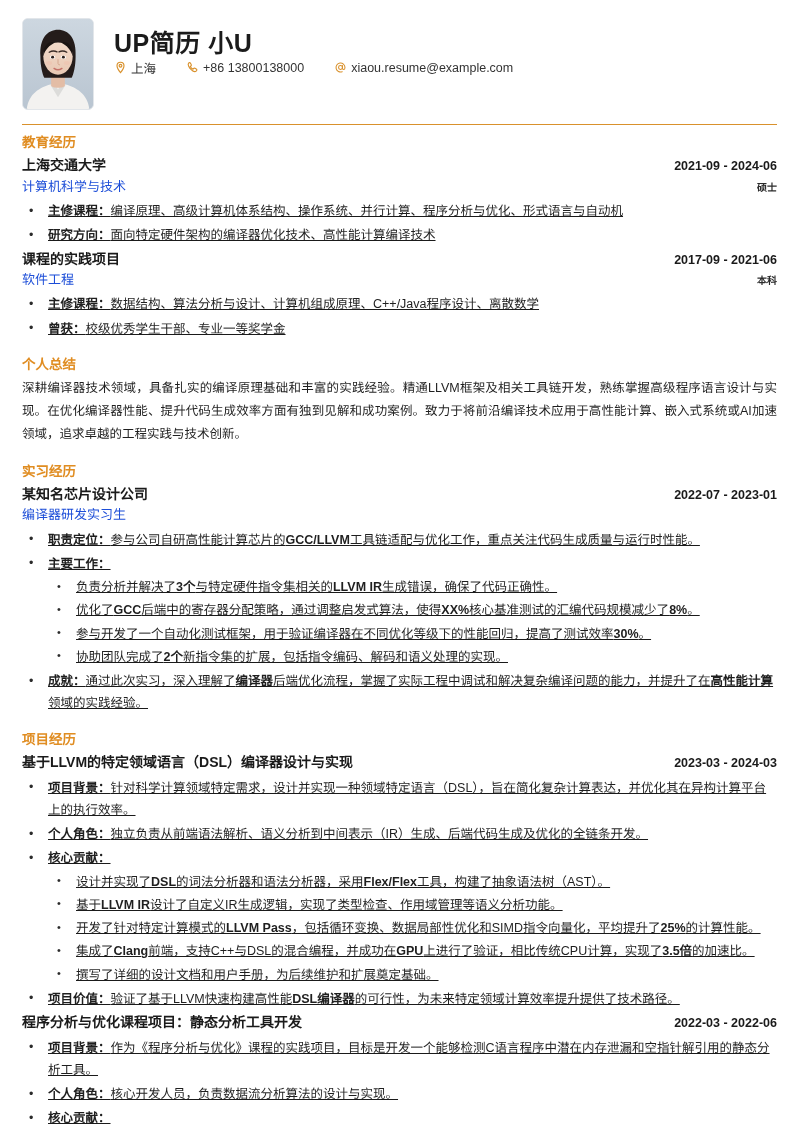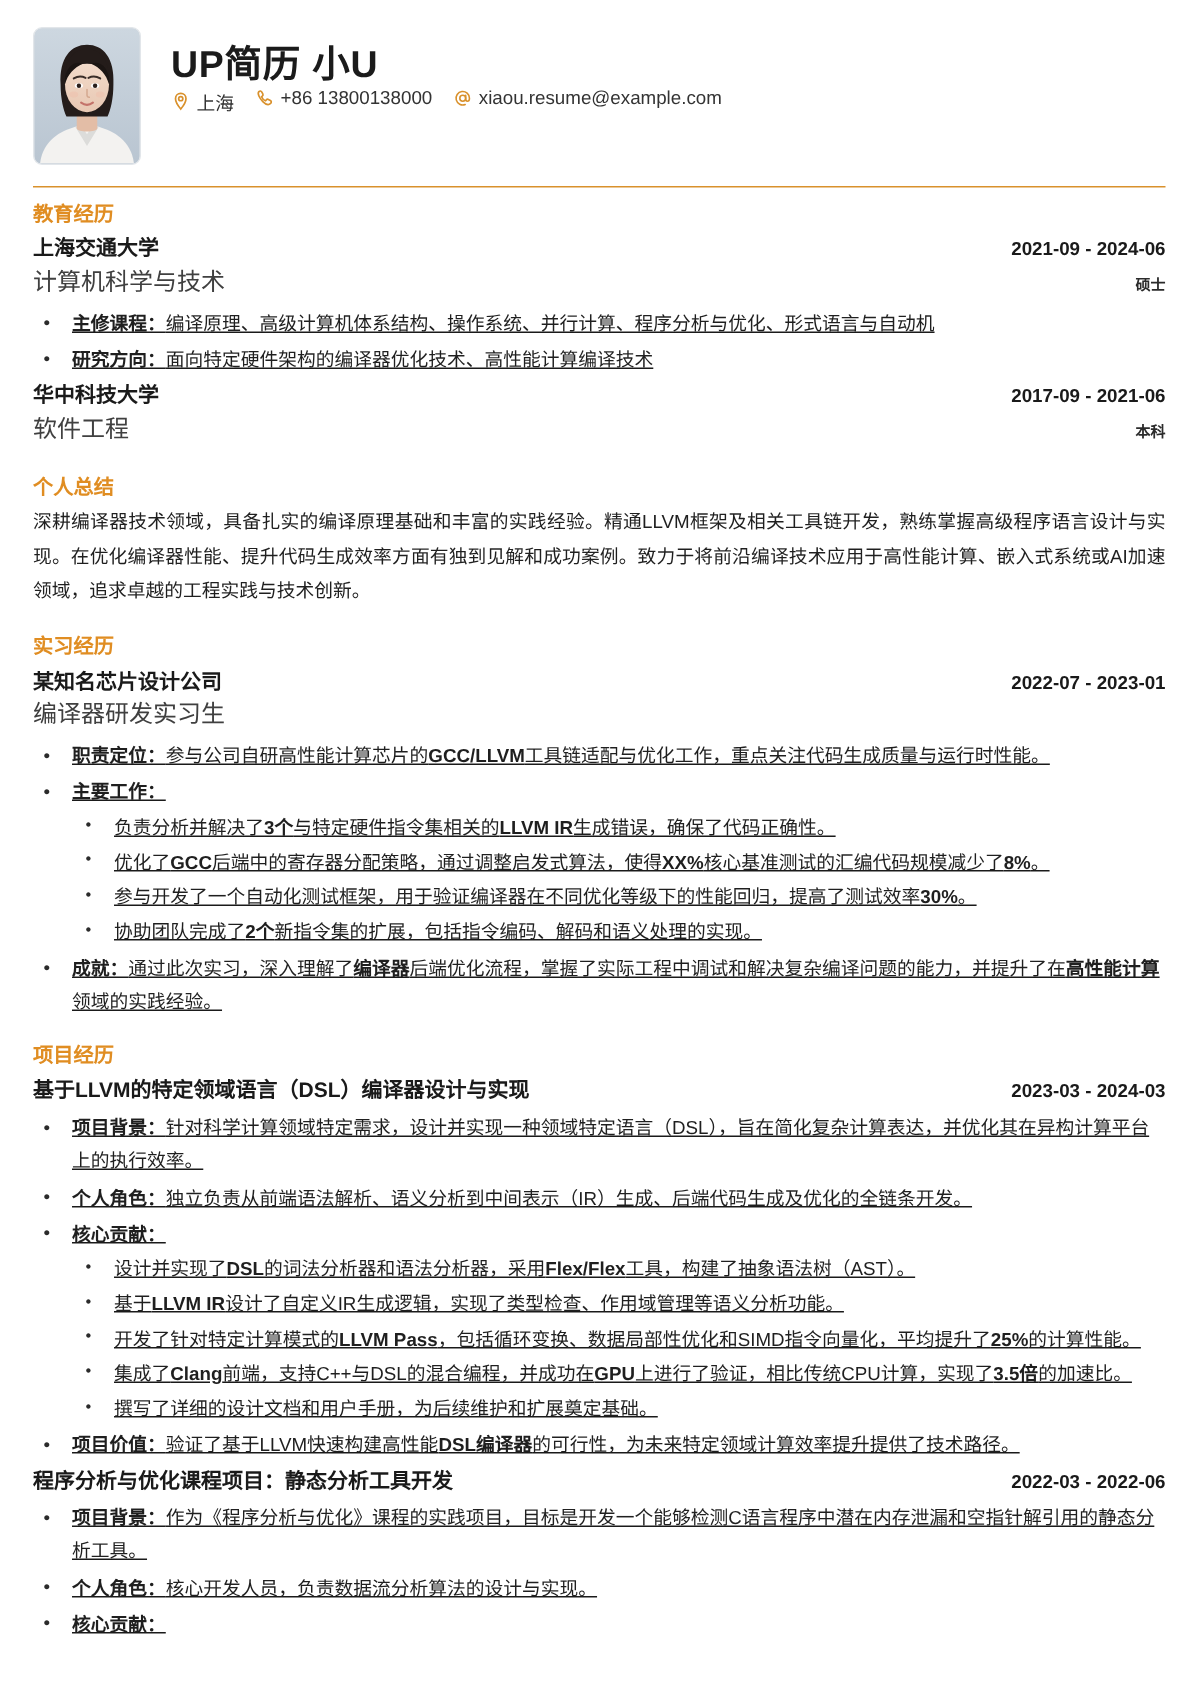--- a/index.html
+++ b/index.html
@@ -53,23 +53,23 @@
   .name {
     font-size: 25px;
     font-weight: 700;
     letter-spacing: .5px;
     color: #1b1b1b;
     line-height: 1.2;
   }
 
   .contacts {
     display: flex;
-    align-items: flex-start;
+    align-items: center;
     flex-wrap: wrap;
-    gap: 4px 8px;
+    gap: 4px 24px;
     font-size: 12.5px;
     color: #333;
   }
   .contact {
     display: inline-flex;
     align-items: center;
     gap: 4px;
     white-space: nowrap;
   }
   .contact + .contact { margin-left: 6px; }
@@ -116,23 +116,23 @@
     color: #1a1a1a;
   }
   .entry-date {
     font-size: 12.5px;
     font-weight: 700;
     color: #1a1a1a;
     white-space: nowrap;
     flex: 0 0 auto;
   }
   .entry-sub {
-    font-size: 16px;
+    font-size: 13px;
     font-weight: 400;
-    color: #404040;
+    color: #1d4ed8;
   }
   .entry-sub-right {
     font-size: 10px;
     font-weight: 700;
     color: #2b2b2b;
     white-space: nowrap;
     flex: 0 0 auto;
   }
 
   
@@ -287,27 +287,31 @@
             <span class="entry-sub">计算机科学与技术</span>
             <span class="entry-sub-right">硕士</span>
           </div>
           <ul class="b1">
             <li><span class="lead">主修课程：</span><span>编译原理、高级计算机体系结构、操作系统、并行计算、程序分析与优化、形式语言与自动机</span></li>
             <li><span class="lead">研究方向：</span><span>面向特定硬件架构的编译器优化技术、高性能计算编译技术</span></li>
           </ul>
         </div>
         <div class="entry">
           <div class="entry-row">
-            <span class="entry-org">华中科技大学</span>
+            <span class="entry-org">课程的实践项目</span>
             <span class="entry-date">2017-09 - 2021-06</span>
           </div>
           <div class="entry-row">
             <span class="entry-sub">软件工程</span>
             <span class="entry-sub-right">本科</span>
           </div>
+          <ul class="b1">
+            <li><span class="lead">主修课程：</span><span>数据结构、算法分析与设计、计算机组成原理、C++/Java程序设计、离散数学</span></li>
+            <li><span class="lead">曾获：</span><span>校级优秀学生干部、专业一等奖学金</span></li>
+          </ul>
         </div>
       </div>
   </div>
 
   <div class="gap-md"></div>
 
   <div class="section">
     <div class="section-title">个人总结</div>
     <p class="summary">深耕编译器技术领域，具备扎实的编译原理基础和丰富的实践经验。精通LLVM框架及相关工具链开发，熟练掌握高级程序语言设计与实现。在优化编译器性能、提升代码生成效率方面有独到见解和成功案例。致力于将前沿编译技术应用于高性能计算、嵌入式系统或AI加速领域，追求卓越的工程实践与技术创新。</p>
   </div>

